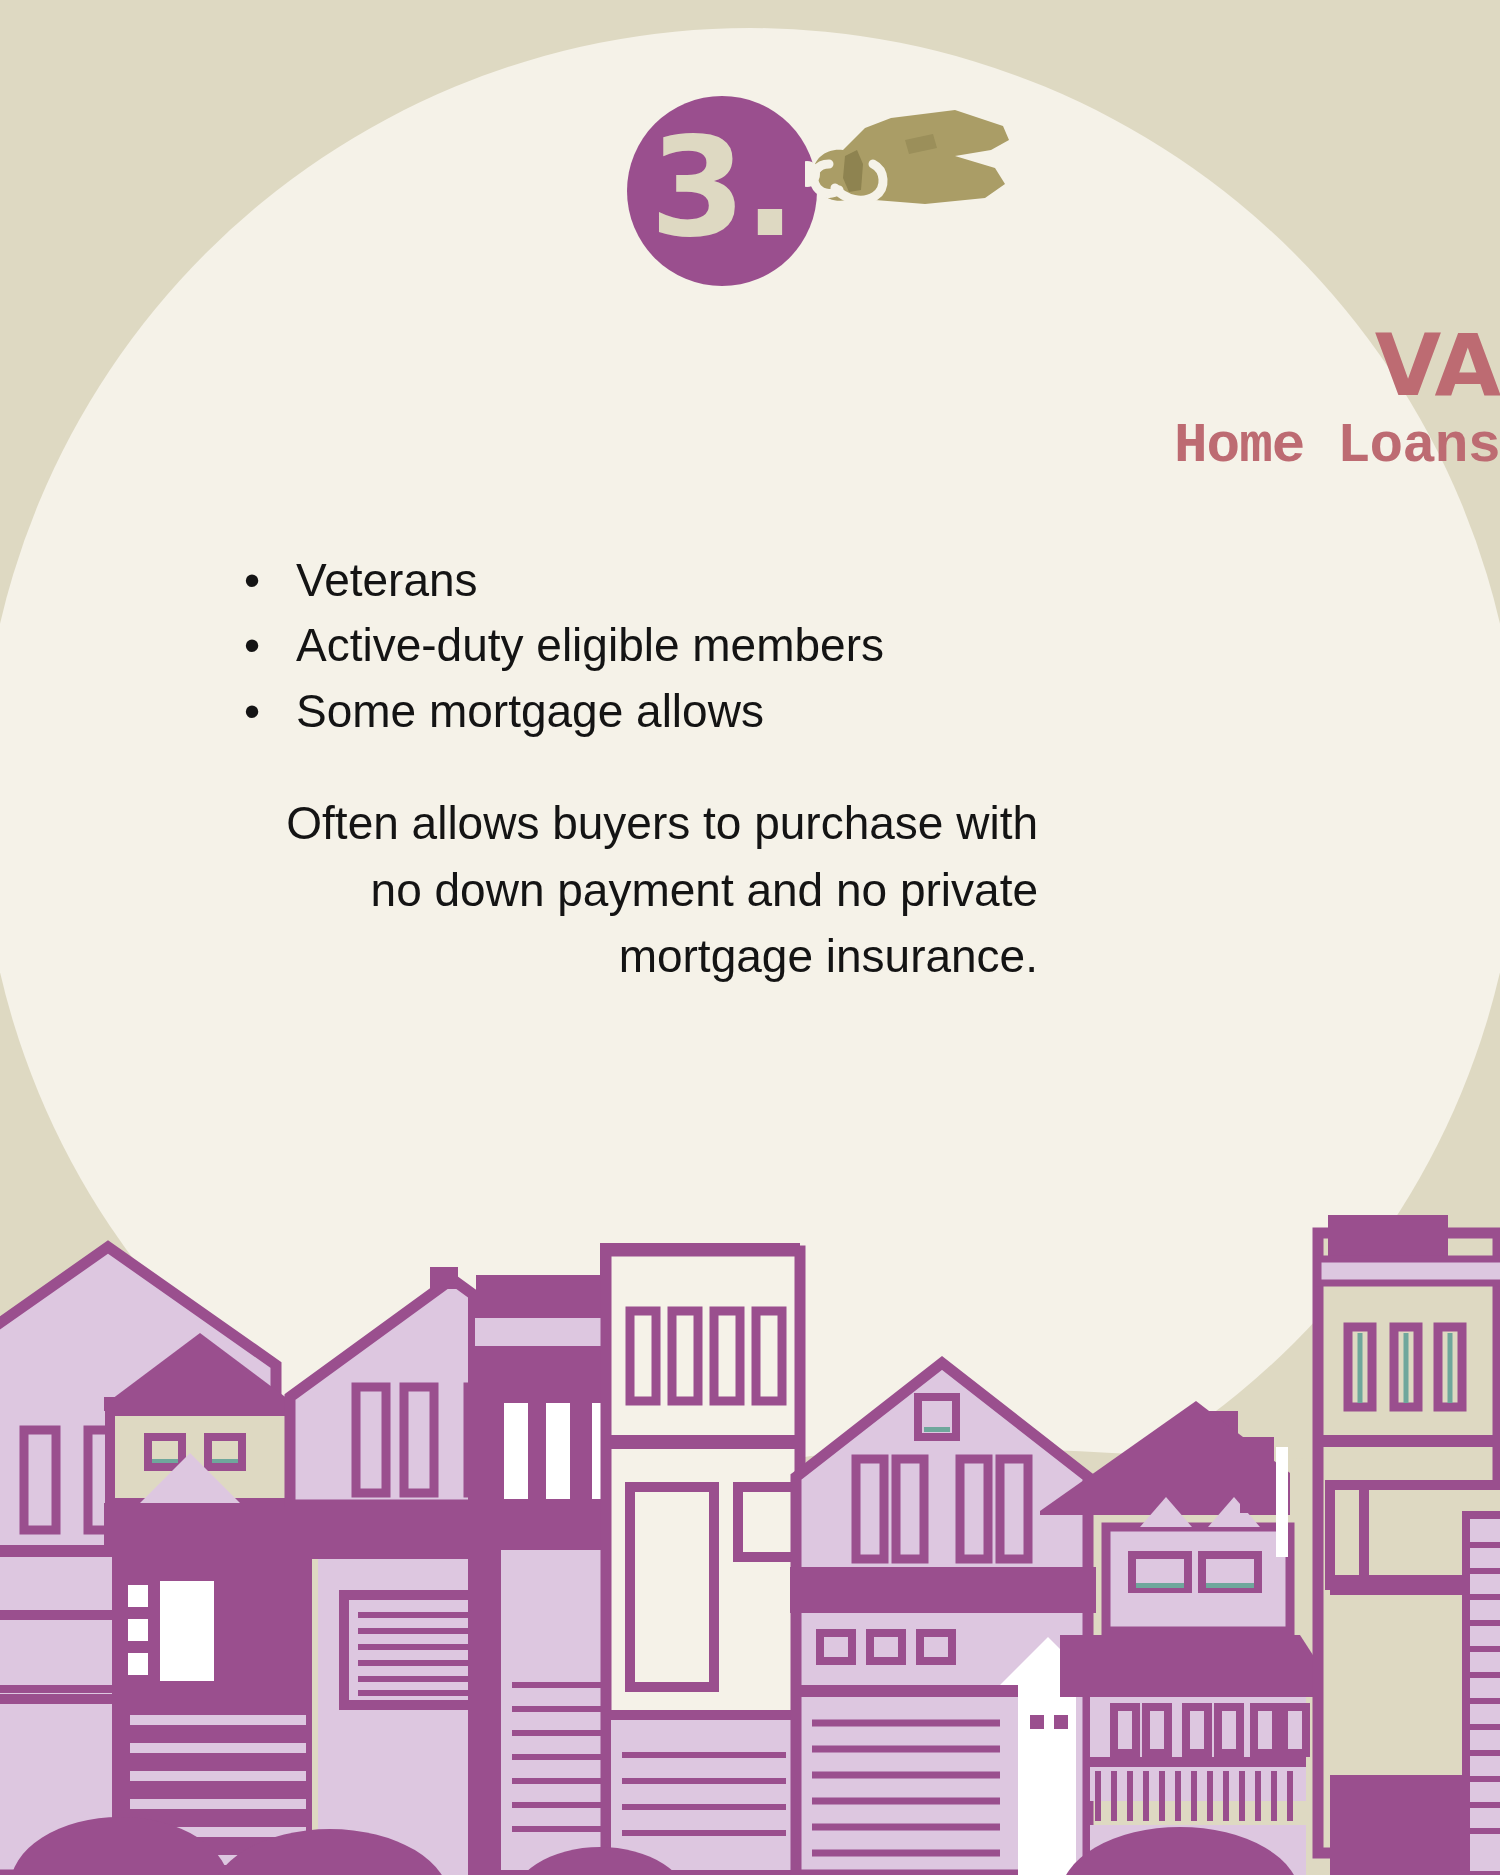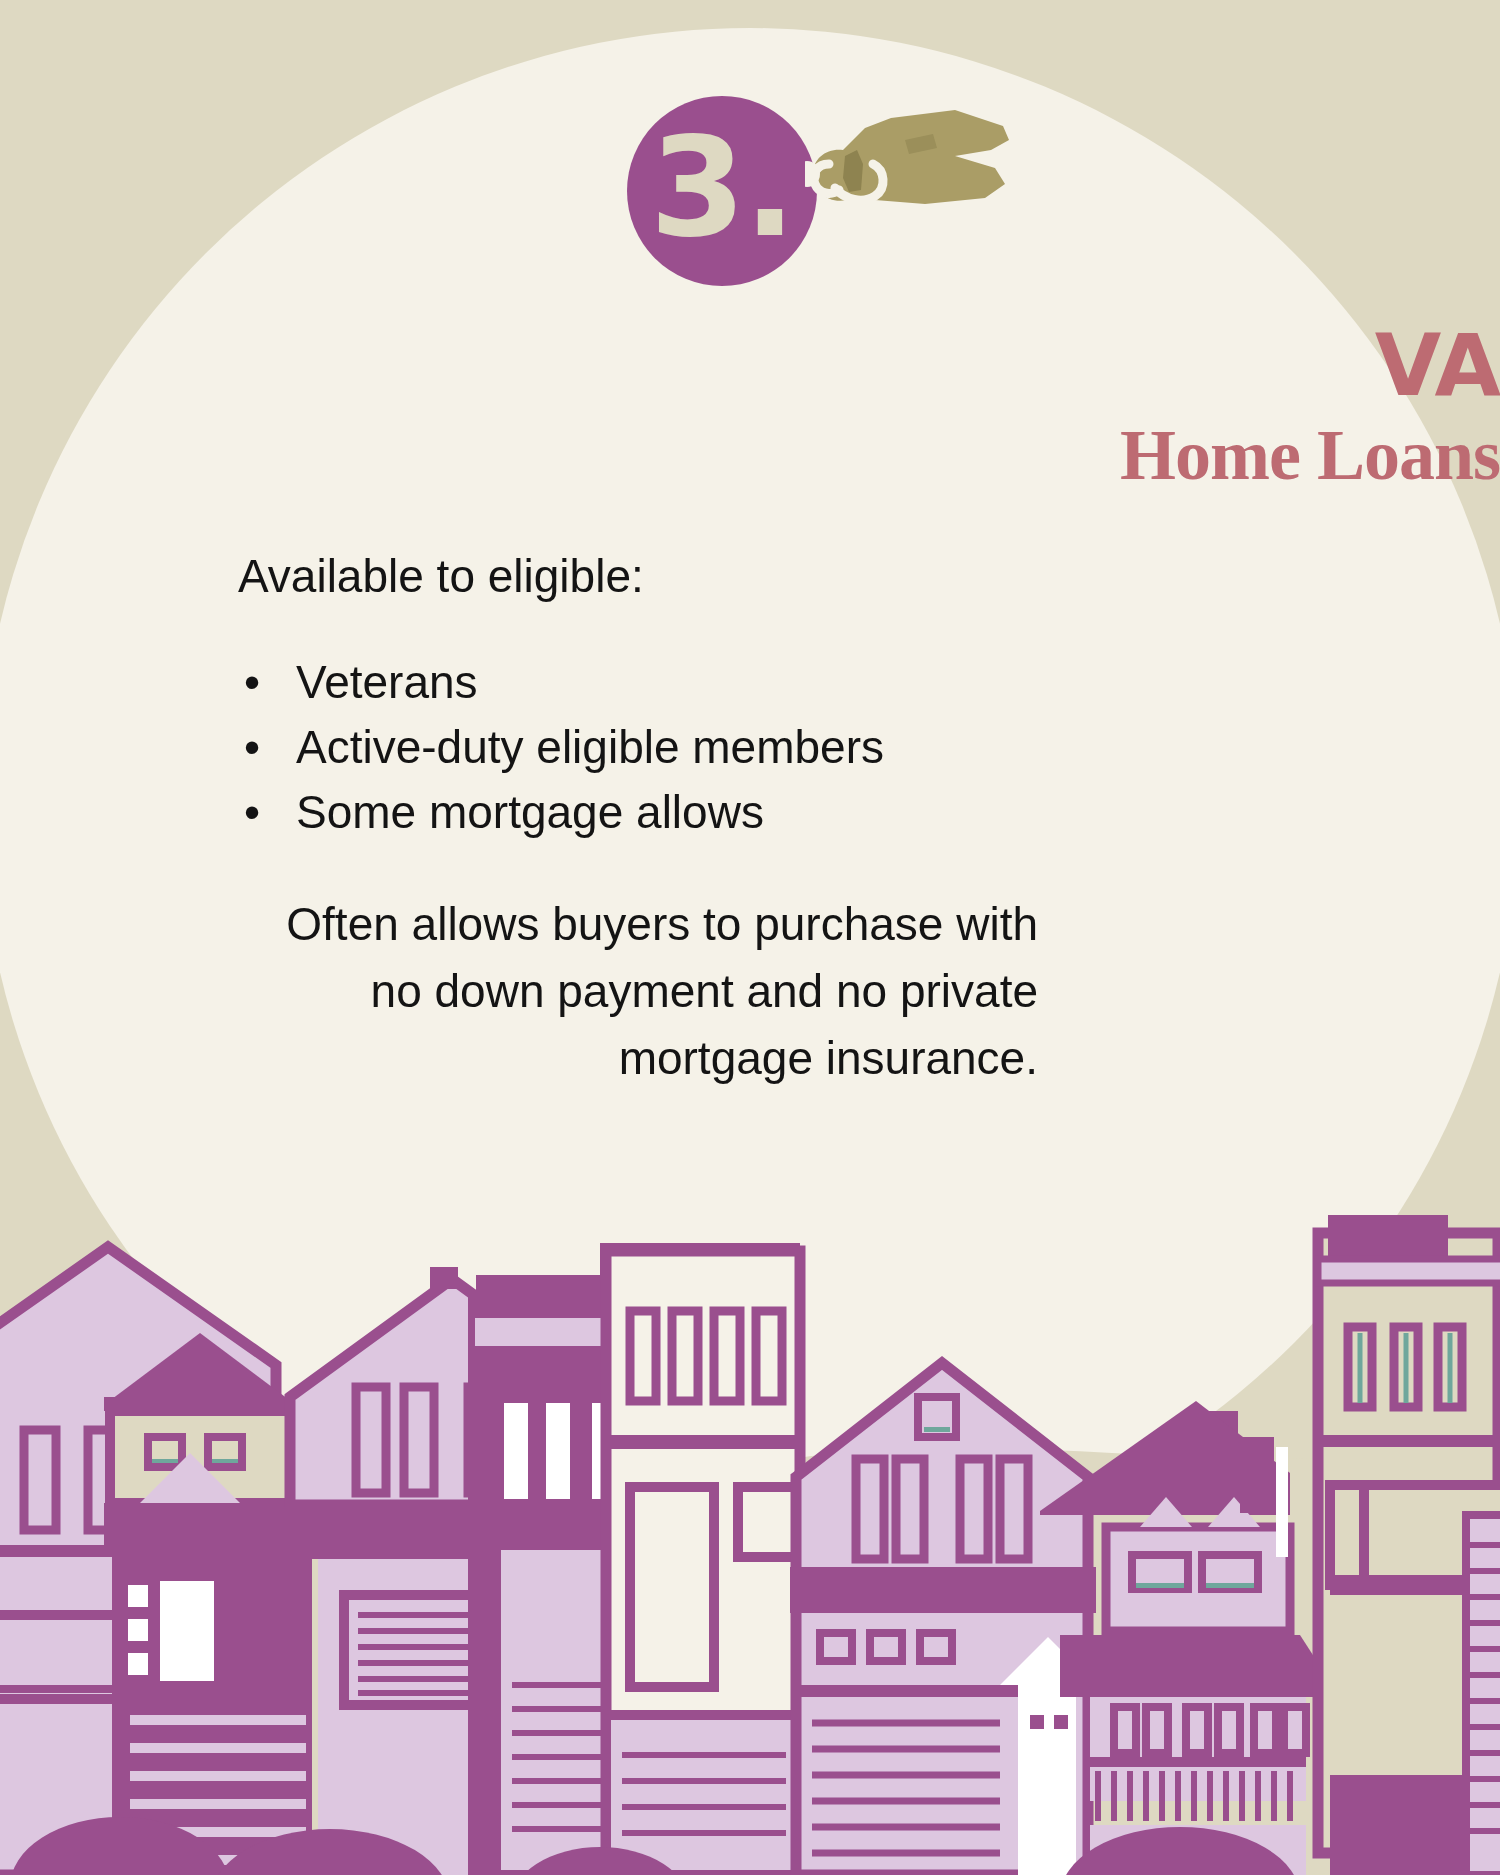--- a/index.html
+++ b/index.html
@@ -48,23 +48,23 @@
   
   .titles{
     position:absolute;left:0;right:0;top:322px;text-align:right;
   }
   .title-va{
     color:#bd6b72;font-size:86px;font-weight:bold;line-height:1.0;
     letter-spacing:-1px;
     font-family:"DejaVu Sans",sans-serif;
   }
   .title-main{
-    color:#bd6b72;font-size:72px;font-weight:bold;line-height:1.15;
+    color:#bd6b72;font-size:56px;font-weight:bold;line-height:1.15;
     letter-spacing:-1px;margin-top:6px;
-    font-family:Liberation Serif, serif;
+    font-family:Liberation Mono, monospace;
   }
 
   
   .copy{
     position:absolute;left:238px;top:548px;width:800px;color:#141414;
   }
   .lead{
     font-size:46px;line-height:1.25;font-weight:400;margin:0 0 44px 0;
   }
   .bullets{list-style:none;margin:0 0 46px 0;padding:0;}
@@ -108,21 +108,20 @@
       </g>
     </svg>
   </div>
 
   <div class="titles">
     <div class="title-va">VA</div>
     <div class="title-main">Home Loans</div>
   </div>
 
   <div class="copy">
-    <p class="lead">Available to eligible:</p>
 
     <ul class="bullets">
       <li>
         <span class="dot">•</span>
         <span></span><b>Veterans</b><span></span>
       </li>
       <li>
         <span class="dot">•</span>
         <span>Active-duty </span><b>eligible members</b><span></span>
       </li>

